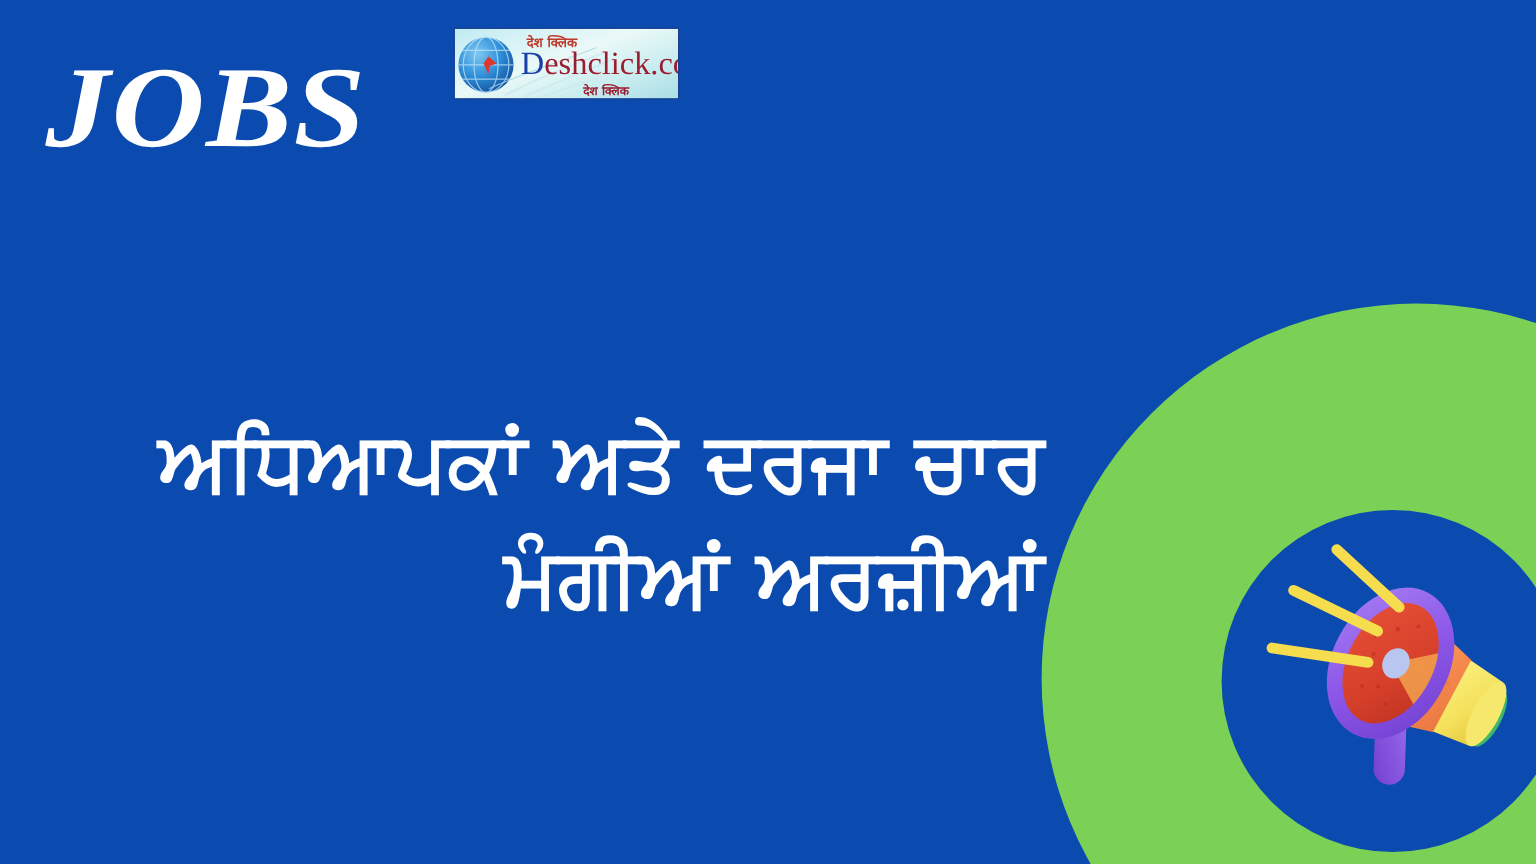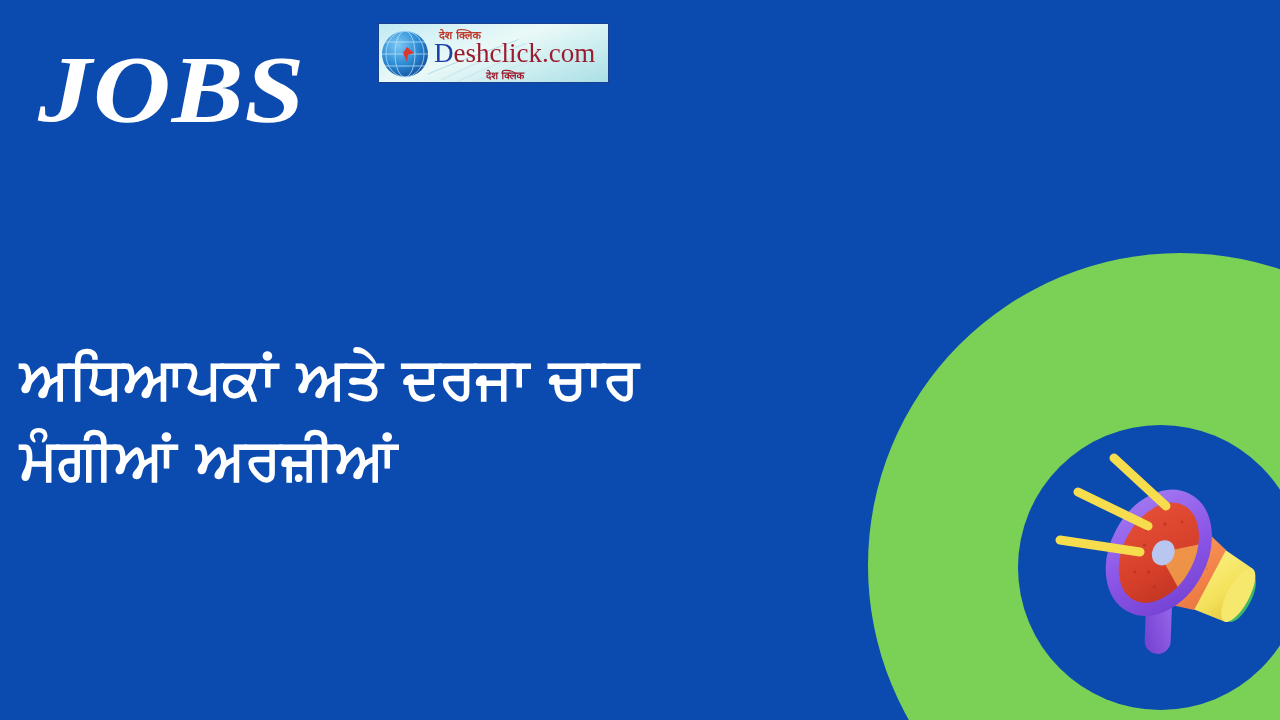--- a/index.html
+++ b/index.html
@@ -63,21 +63,21 @@
     transform: scaleX(1.12);
     transform-origin: left center;
     white-space: nowrap;
   }
 
   
   .site-logo {
     position: absolute;
     left: 378px;
     top: 23px;
-    width: 231px;
+    width: 188px;
     height: 60px;
     border: 1px solid #1b3f8f;
     box-sizing: border-box;
     background: linear-gradient(160deg, #bfeaf2 0%, #d8f3f6 22%, #eaf9f7 45%, #cdeef0 70%, #a9dfe6 100%);
     overflow: hidden;
   }
   .logo-globe {
     position: absolute;
     left: 2px;
     top: 3px;
@@ -137,24 +137,24 @@
     color: #f79252;
     white-space: nowrap;
   }
 
   
   .body-text {
     position: absolute;
     left: 20px;
     top: 338px;
     width: 850px;
-    text-align: left;
-    font-family: "DejaVu Sans", sans-serif;
-    font-weight: 700;
-    font-size: 57px;
+    text-align: right;
+    font-family: "DejaVu Sans", sans-serif;
+    font-weight: 700;
+    font-size: 68px;
     line-height: 1.42;
     color: #ffffff;
   }
   .body-text .ln { display: block; white-space: nowrap; }
 </style>
 </head>
 <body>
 
 <div id="banner">
 

